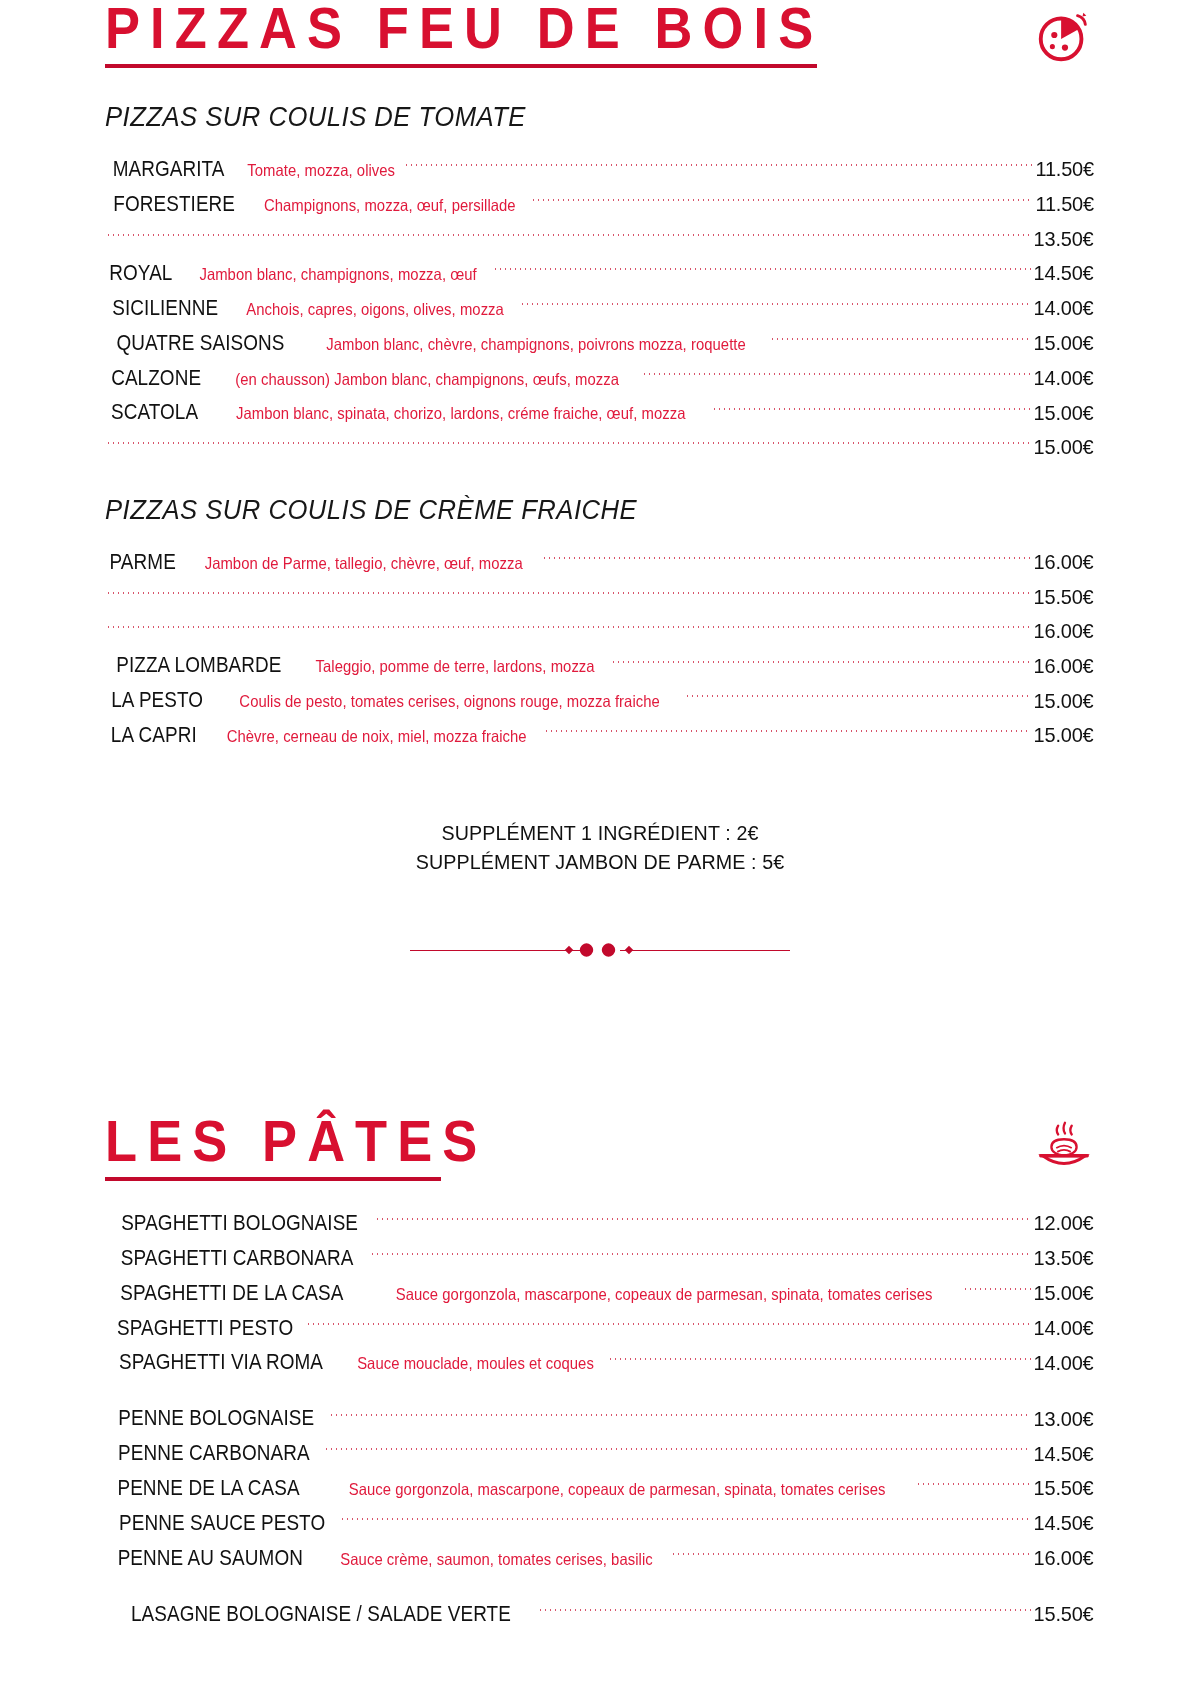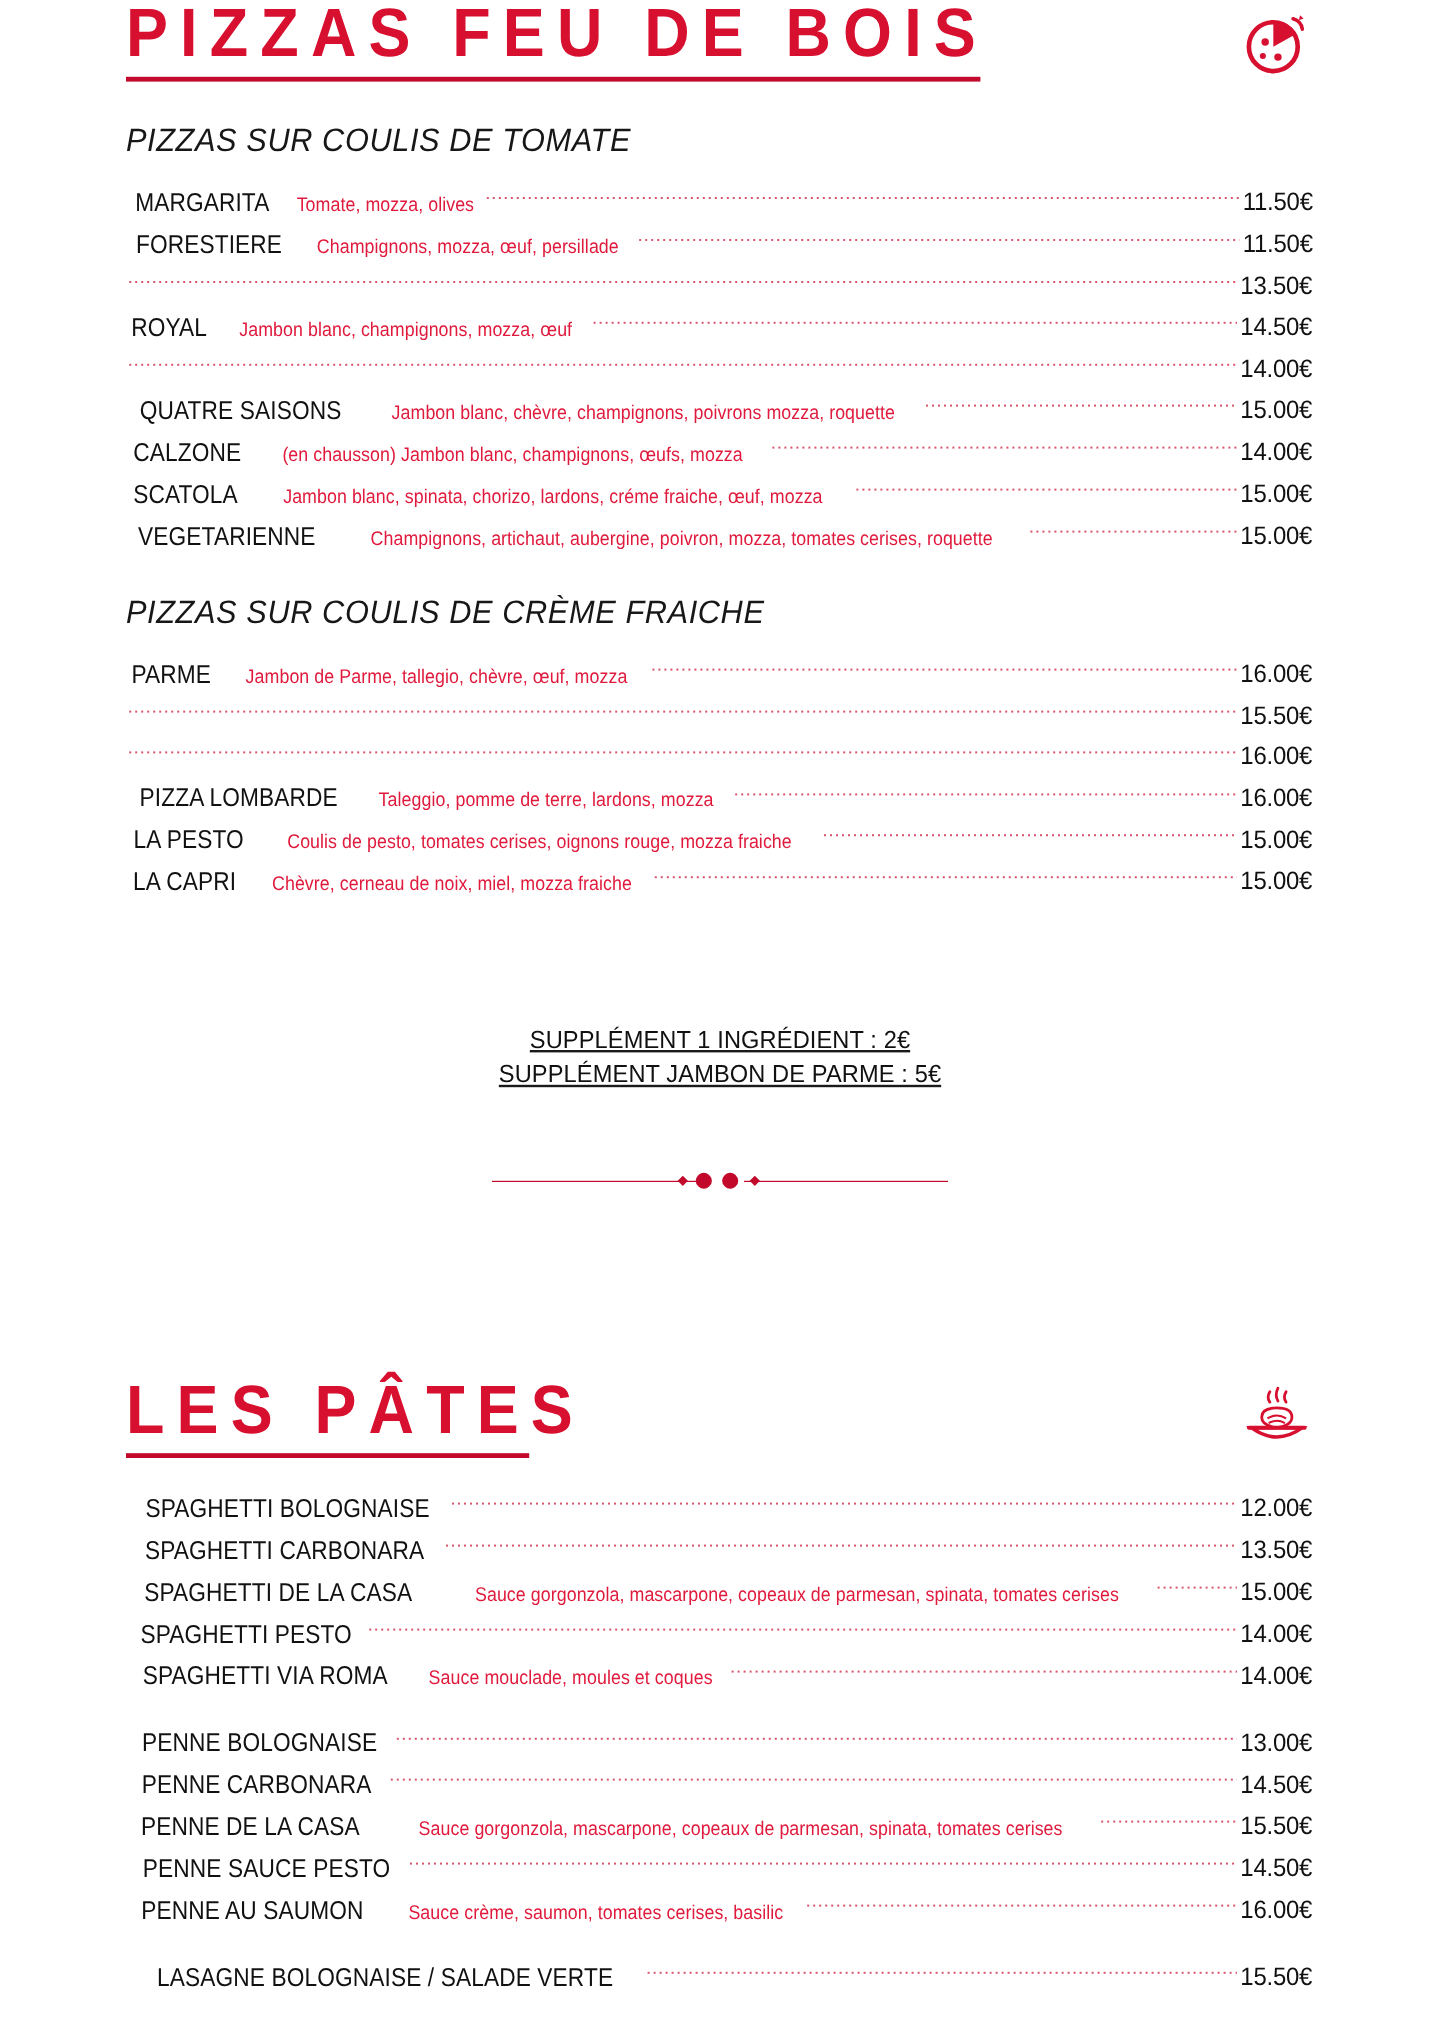--- a/index.html
+++ b/index.html
@@ -137,22 +137,21 @@
     display: inline-block;
   }
 
   .group-gap {
     height: 21px;
   }
 
   
   .supplements {
     text-align: center;
-    margin-top: 102px;
-    text-decoration: underline;
+    margin-top: 68px;
   }
   .supplements div {
     font-size: 20.5px;
     color: #111111;
     letter-spacing: 0.1px;
     line-height: 1.45;
     transform: scaleX(0.96);
   }
 
   
@@ -258,20 +257,24 @@
     </li>
     <li class="menu-row">
       <span class="row-left">
         <span class="item-name">ROYAL</span>
         <span class="item-desc">Jambon blanc, champignons, mozza, œuf</span>
       </span>
       <span class="leader"></span>
       <span class="price">14.50€</span>
     </li>
     <li class="menu-row">
+      <span class="row-left">
+        <span class="item-name">SICILIENNE</span>
+        <span class="item-desc">Anchois, capres, oigons, olives, mozza</span>
+      </span>
       <span class="leader"></span>
       <span class="price">14.00€</span>
     </li>
     <li class="menu-row">
       <span class="row-left">
         <span class="item-name">QUATRE SAISONS</span>
         <span class="item-desc">Jambon blanc, chèvre, champignons, poivrons mozza, roquette</span>
       </span>
       <span class="leader"></span>
       <span class="price">15.00€</span>
@@ -286,24 +289,20 @@
     </li>
     <li class="menu-row">
       <span class="row-left">
         <span class="item-name">SCATOLA</span>
         <span class="item-desc">Jambon blanc, spinata, chorizo, lardons, créme fraiche, œuf, mozza</span>
       </span>
       <span class="leader"></span>
       <span class="price">15.00€</span>
     </li>
     <li class="menu-row">
-      <span class="row-left">
-        <span class="item-name">VEGETARIENNE</span>
-        <span class="item-desc">Champignons, artichaut, aubergine, poivron, mozza, tomates cerises, roquette</span>
-      </span>
       <span class="leader"></span>
       <span class="price">15.00€</span>
     </li>
   </ul>
 
   <div class="sub-title">PIZZAS SUR COULIS DE CRÈME FRAICHE</div>
   <ul class="menu-list">
     <li class="menu-row">
       <span class="row-left">
         <span class="item-name">PARME</span>

